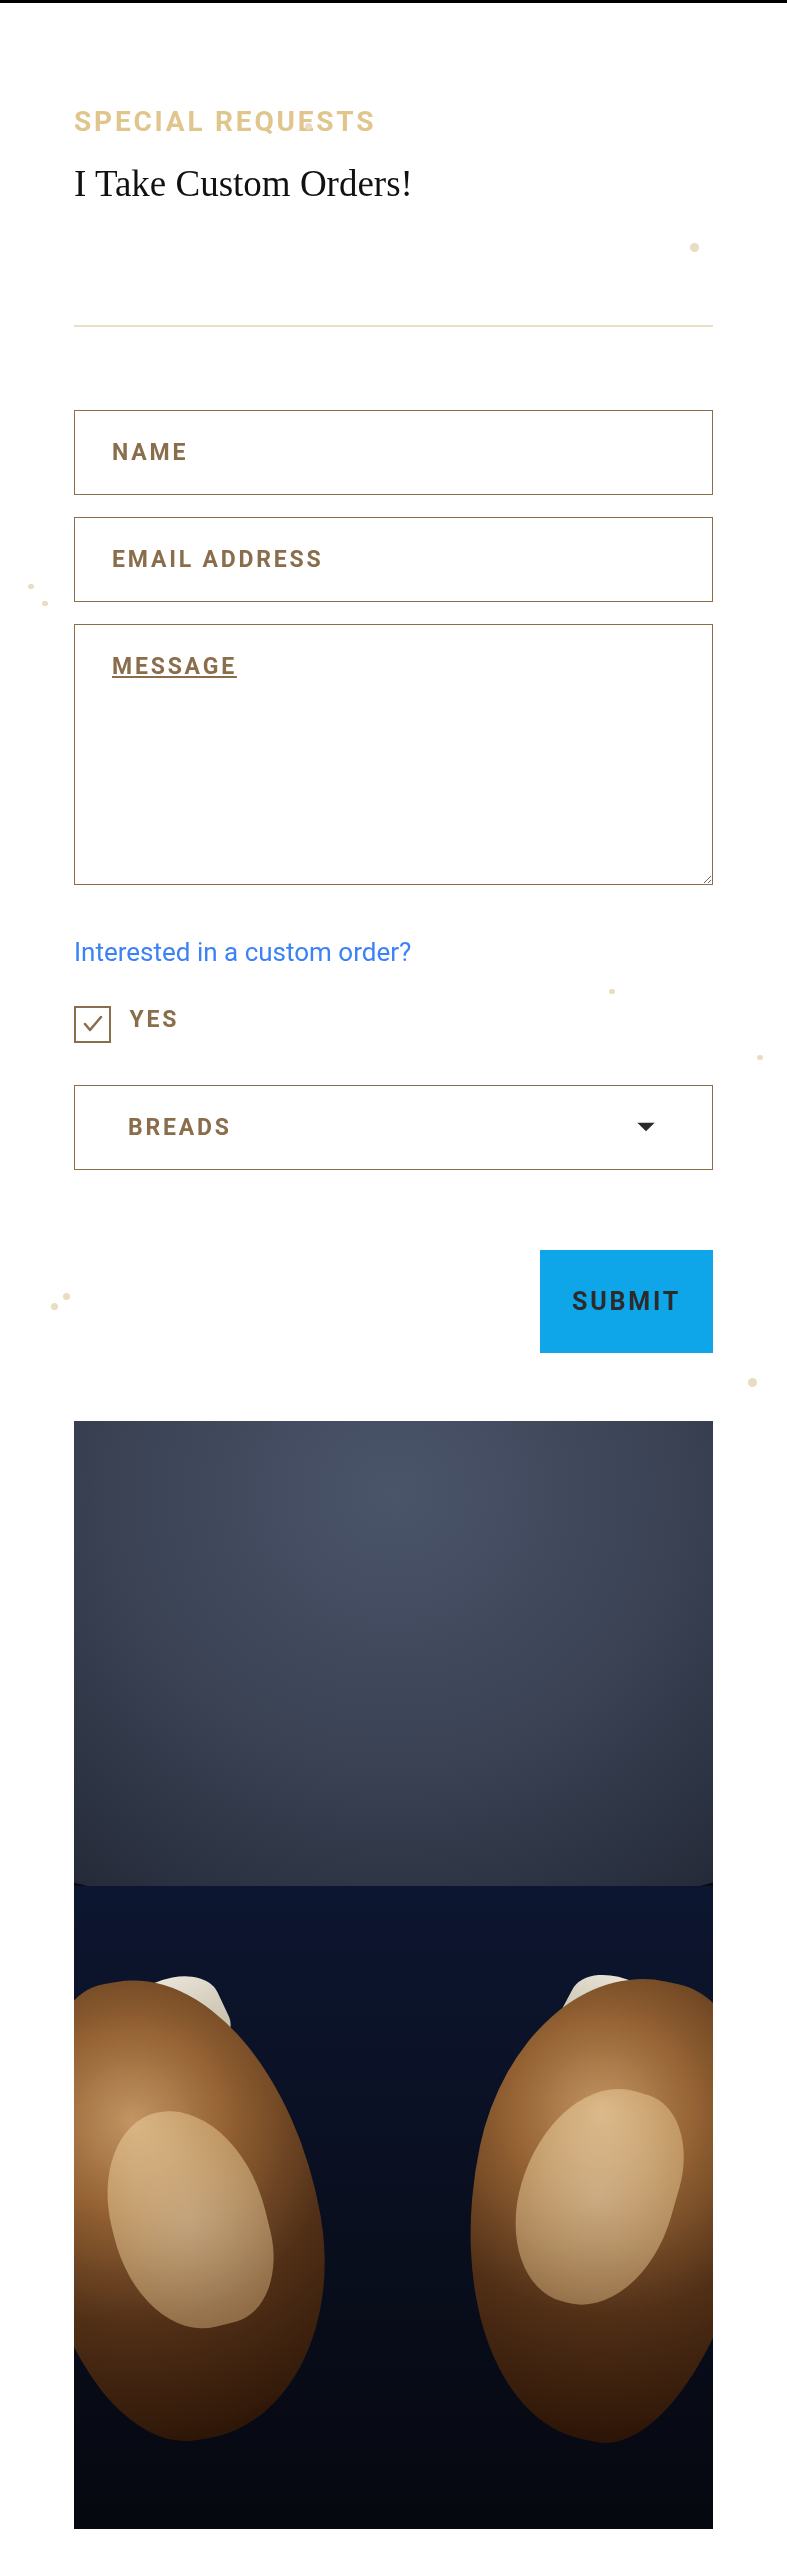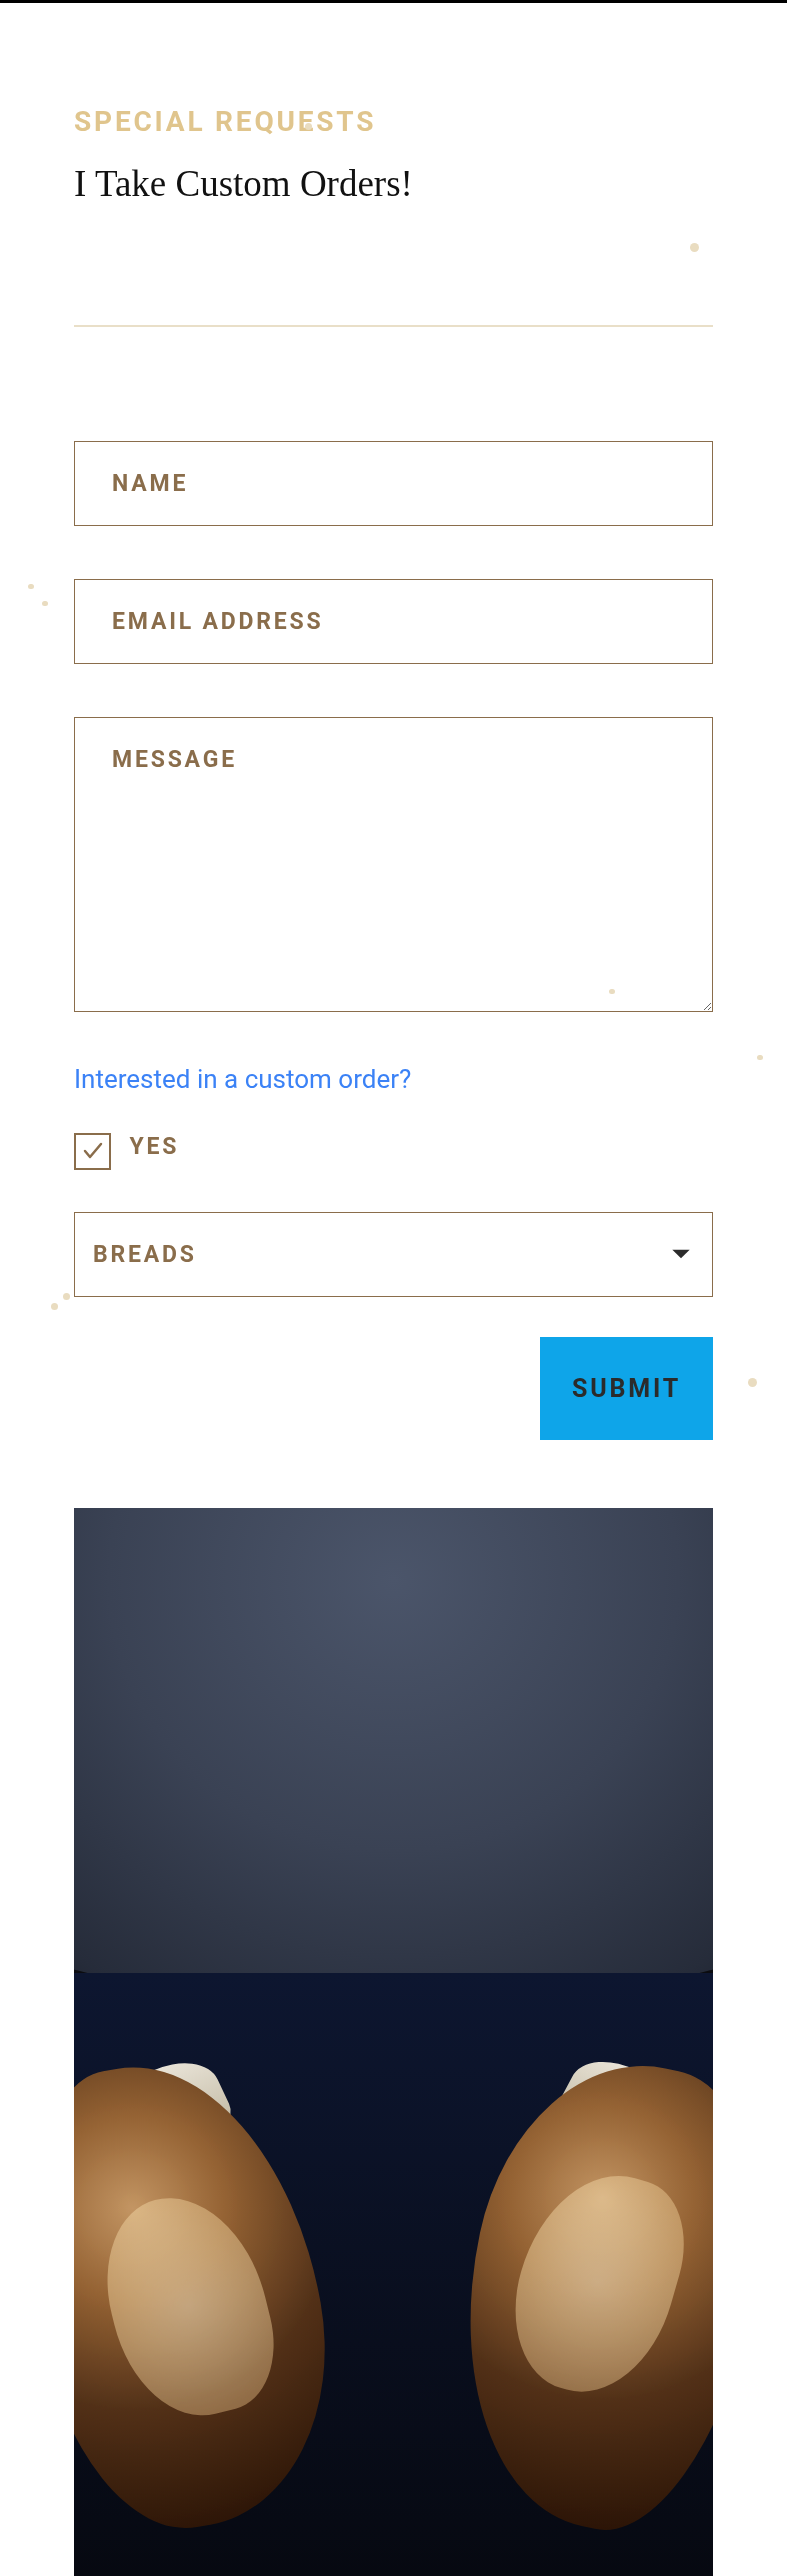--- a/index.html
+++ b/index.html
@@ -43,32 +43,32 @@
     border: 1.8px solid #8a6d4b;
     padding: 28px 37px;
     font-size: 23px;
     font-weight: 700;
     letter-spacing: 2.8px;
     color: #8a6d4b;
     background: #fff;
     margin-bottom: 22px;
     font-family: inherit;
     text-transform: uppercase;
-    margin-top: 31px;
   }
   .field::placeholder {
     color: #8a6d4b;
     opacity: 1;
     text-transform: uppercase;
     letter-spacing: 2.8px;
     font-weight: 700;
   }
   textarea.field {
-    height: 295px;
+    height: 261px;
     resize: vertical;
+    text-decoration: underline;
   }
   .question {
     font-size: 26px;
     color: #3b82f6;
     margin-top: 26px;
     margin-bottom: 39px;
   }
   .check-row {
     display: flex;
     align-items: flex-start;
@@ -89,27 +89,27 @@
   .check-label {
     font-size: 23px;
     font-weight: 700;
     letter-spacing: 2.8px;
     color: #8a6d4b;
     text-transform: uppercase;
   }
   .select {
     width: 100%;
     border: 1.8px solid #8a6d4b;
-    padding: 28px 18px;
+    padding: 28px 53px;
     background: #fff;
     display: flex;
     align-items: center;
     justify-content: space-between;
     cursor: pointer;
-    margin-bottom: 40px;
+    margin-bottom: 80px;
   }
   .select-label {
     font-size: 23px;
     font-weight: 700;
     letter-spacing: 2.8px;
     color: #8a6d4b;
     text-transform: uppercase;
   }
   .select svg { width: 26px; height: 26px; }
   .submit-row {

